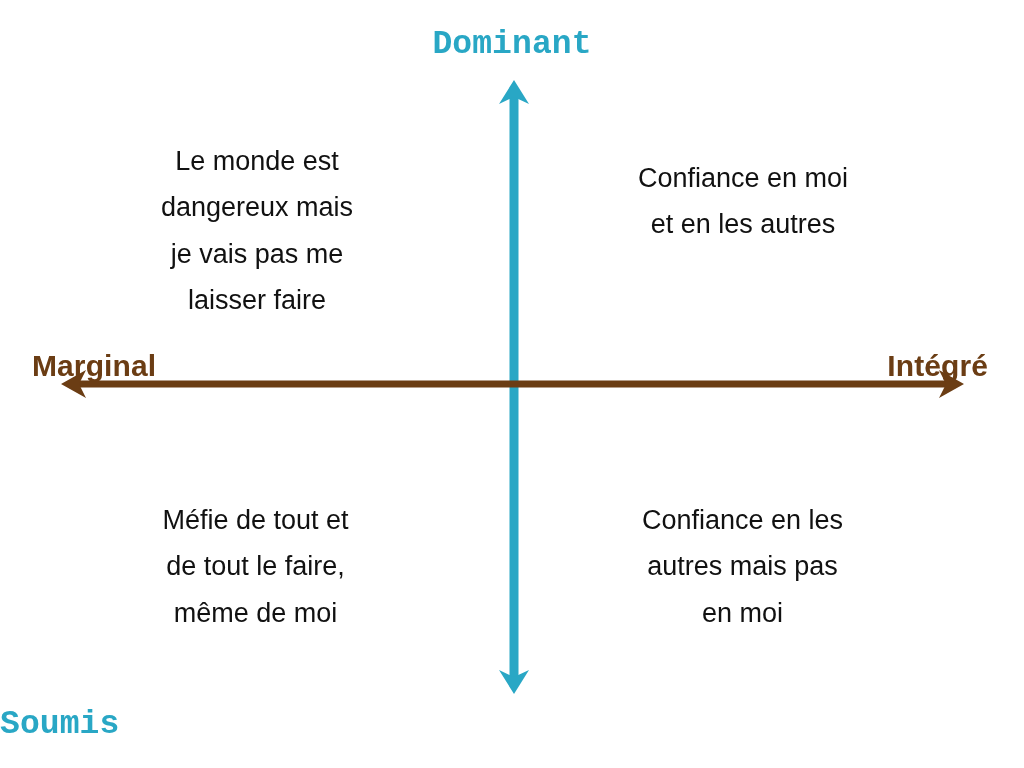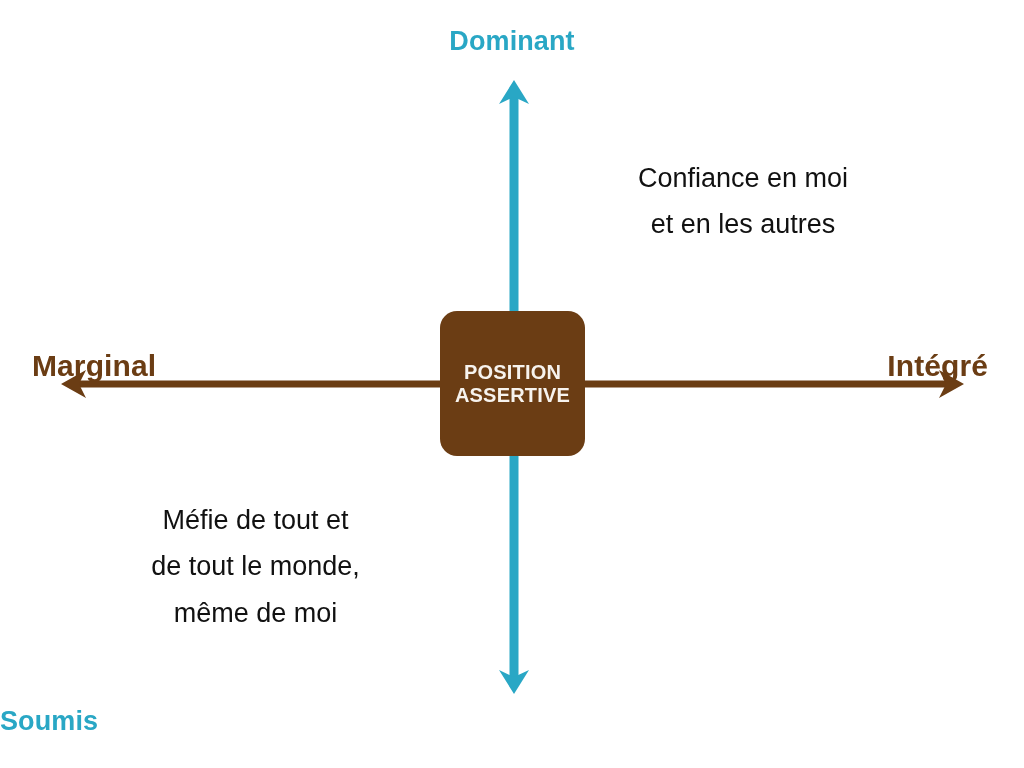--- a/index.html
+++ b/index.html
@@ -20,21 +20,22 @@
 
   
   .axis-label {
     position: absolute;
     font-weight: bold;
     white-space: nowrap;
     letter-spacing: 0.1px;
   }
   .axis-label.vertical-axis-label {
     color: #29a7c5;
-    font-size: 27px;
+    font-size: 33px;
+    font-family: Liberation Mono, monospace;
   }
   .axis-label.horizontal-axis-label {
     color: #6b3d14;
     font-size: 30px;
   }
   #label-dominant {
     left: 0; right: 0;
     top: 26px;
     text-align: center;
   }
@@ -134,24 +135,27 @@
       <polygon points="61,384 86,370 79,384 86,398" fill="#6b3d14"></polygon>
       <polygon points="964,384 939,370 946,384 939,398" fill="#6b3d14"></polygon>
     </g>
   </svg>
 
   <div class="axis-label vertical-axis-label" id="label-dominant">Dominant</div>
   <div class="axis-label vertical-axis-label" id="label-soumis">Soumis</div>
   <div class="axis-label horizontal-axis-label" id="label-marginal">Marginal</div>
   <div class="axis-label horizontal-axis-label" id="label-integre">Intégré</div>
 
-  <div id="center-box">
-    <div class="box-line">POSITION</div>
-    <div class="box-line">ASSERTIVE</div>
-  </div>
 
+  <div class="quadrant-text" id="quadrant-top-left">Le monde est
+dangereux mais
+je vais pas me
+laisser faire</div>
   <div class="quadrant-text" id="quadrant-top-right">Confiance en moi
 et en les autres</div>
   <div class="quadrant-text" id="quadrant-bottom-left">Méfie de tout et
-de tout le monde,
+de tout le faire,
 même de moi</div>
+  <div class="quadrant-text" id="quadrant-bottom-right">Confiance en les
+autres mais pas
+en moi</div>
 
 </div>
 
 </body></html>

